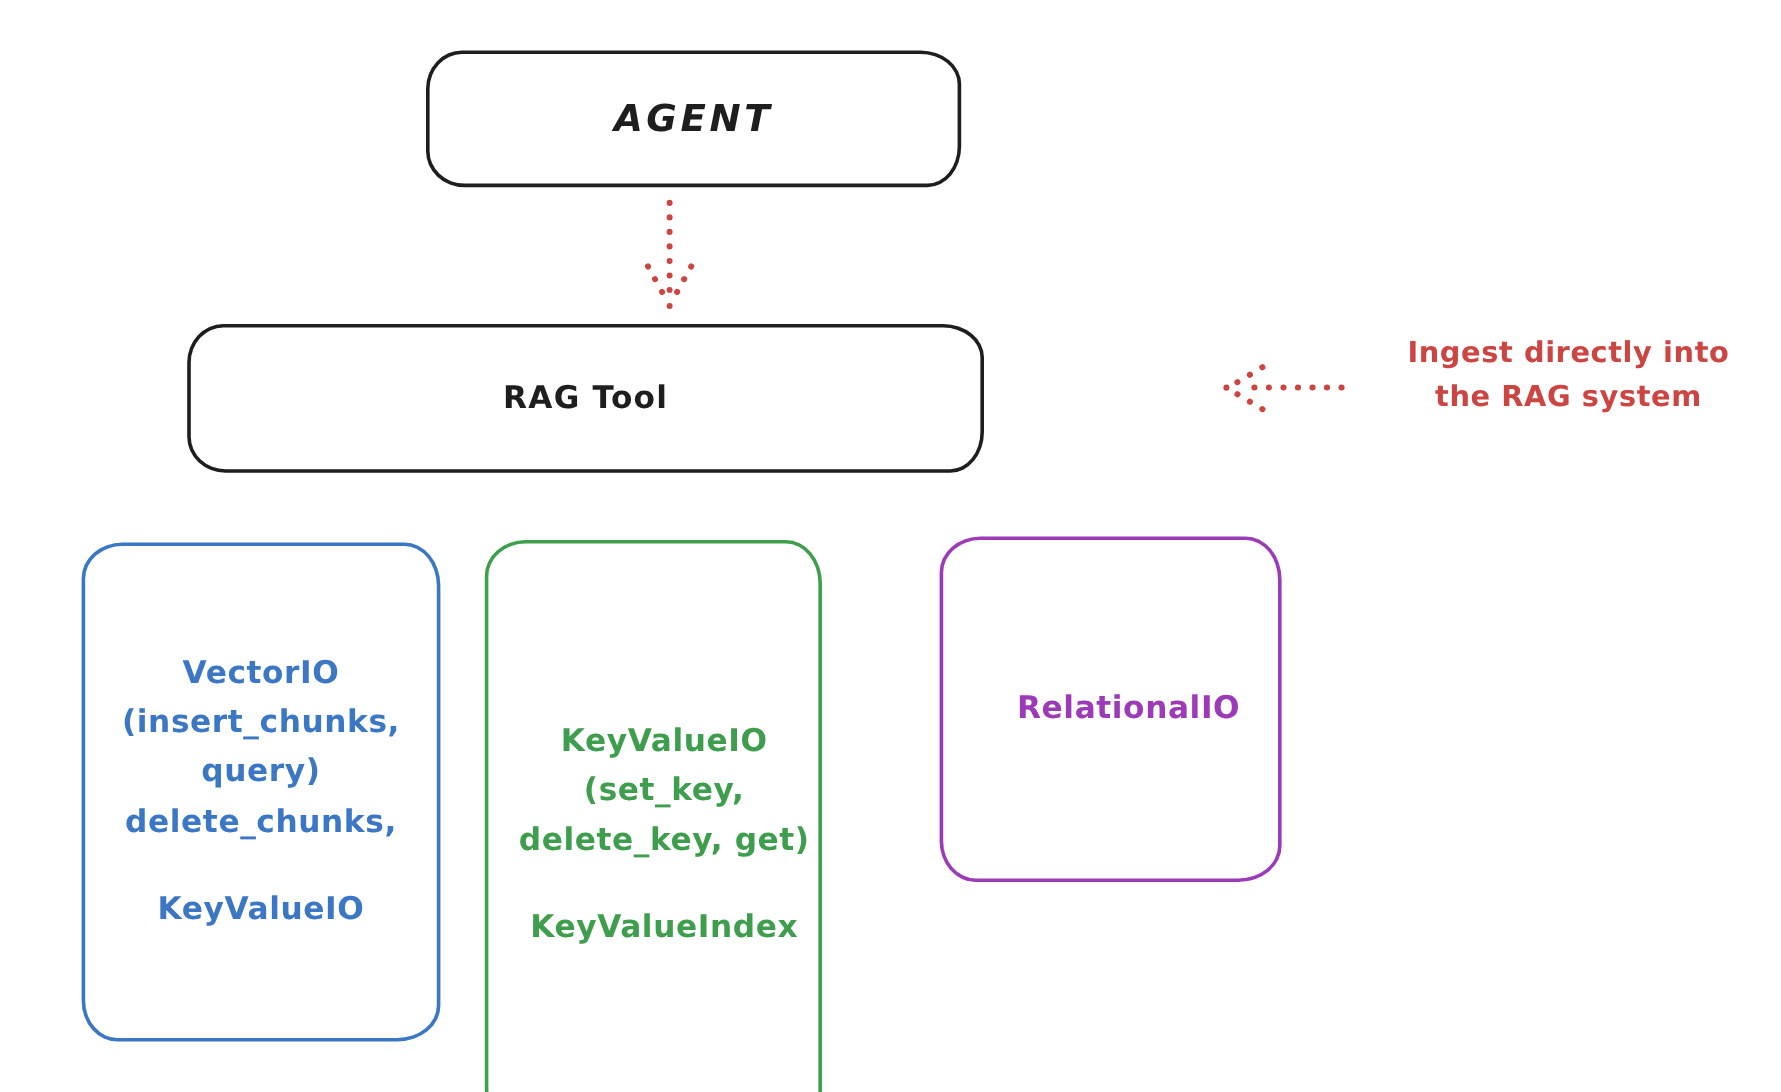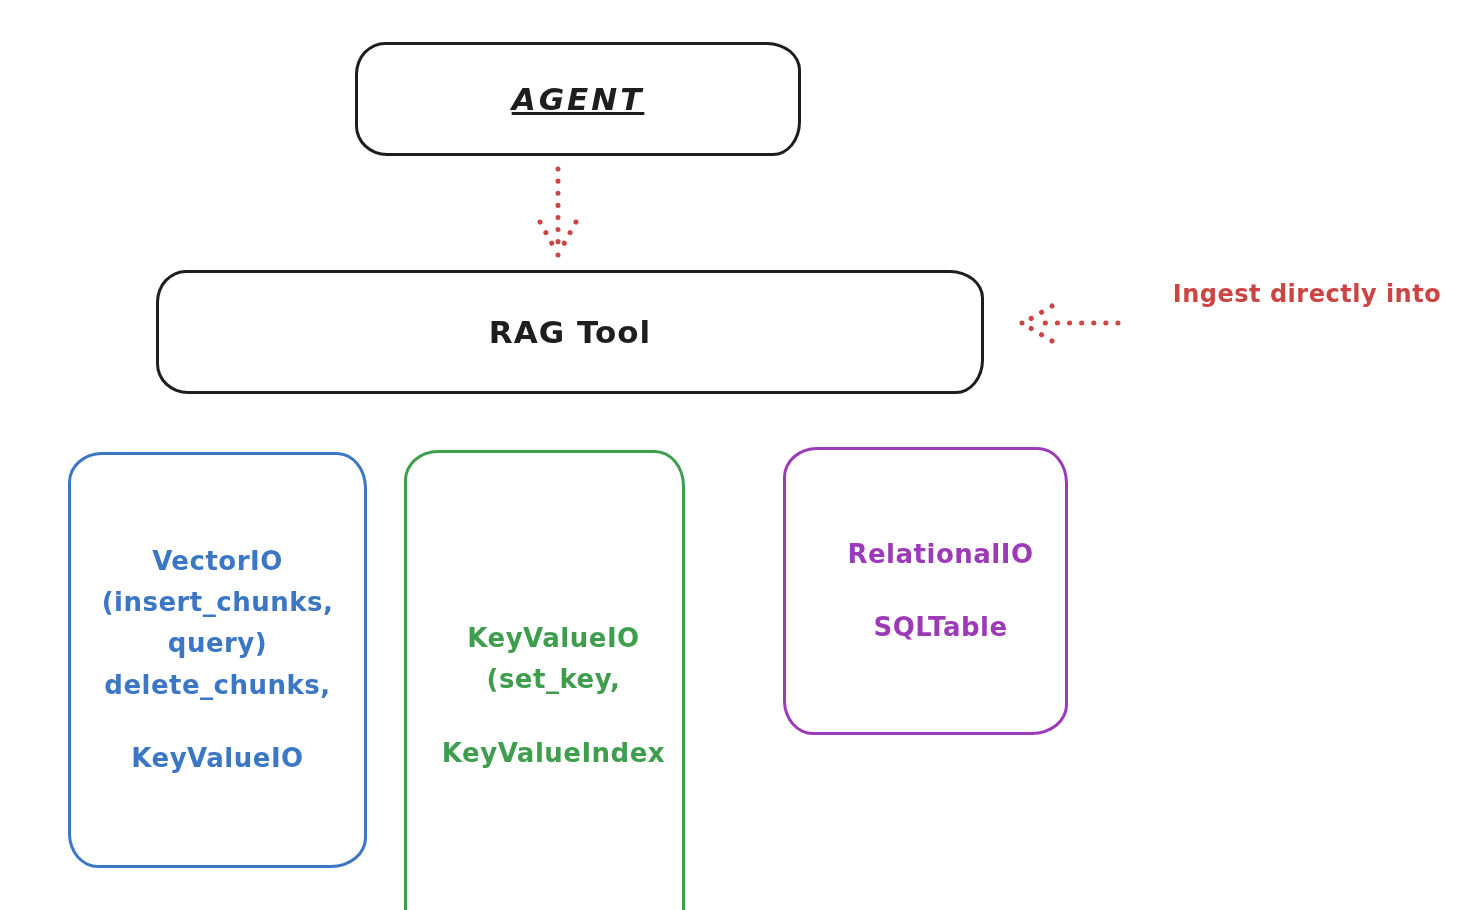--- a/index.html
+++ b/index.html
@@ -26,25 +26,24 @@
   }
   .ink-box {
     border: 3.5px solid #1e1e1e;
     border-radius: 30px 34px 28px 32px / 32px 28px 34px 30px;
     color: #1e1e1e;
   }
   .agent-box {
     left: 355px; top: 42px; width: 446px; height: 114px;
     font-size: 31px; font-weight: 700; letter-spacing: 3px;
     font-style: italic;
-    text-decoration: underline;
   }
   .ragtool-box {
-    left: 156px; top: 270px; width: 828px; height: 124px;
-    font-size: 31px; font-weight: 600; letter-spacing: 1px;
+    left: 156px; top: 270px; width: 664px; height: 124px;
+    font-size: 26px; font-weight: 600; letter-spacing: 1px;
   }
   .backend-box {
     border-width: 3.5px;
     border-style: solid;
     border-radius: 34px 30px 36px 30px / 30px 36px 30px 34px;
     font-size: 26px;
     font-weight: 600;
     line-height: 1.58;
     letter-spacing: 0.5px;
   }
@@ -100,40 +99,41 @@
     <g>
       <path d="M1118 323 L1034 323"></path>
       <path d="M1052 306 L1027 321"></path>
       <path d="M1052 341 L1027 326"></path>
       <path d="M1022 323 L1022 323.2"></path>
     </g>
   </svg>
 
   <div class="annotation" style="color: rgb(204, 69, 66);">
     <div>Ingest directly into</div>
+    <div>the RAG system</div>
   </div>
 
   <div class="box backend-box backend-blue" style="border-color: rgb(59, 119, 196);">
     <div class="inner" style="color: rgb(59, 119, 196);">
       <div>VectorIO</div>
       <div>(insert_chunks,</div>
       <div>query)</div>
       <div>delete_chunks,</div>
       <div class="backend-subtitle">KeyValueIO</div>
     </div>
   </div>
 
   <div class="box backend-box backend-green" style="border-color: rgb(63, 158, 77);">
     <div class="inner" style="color: rgb(63, 158, 77);">
       <div>KeyValueIO</div>
       <div>(set_key,</div>
+      <div>delete_key, get)</div>
       <div class="backend-subtitle">KeyValueIndex</div>
     </div>
   </div>
 
   <div class="box backend-box backend-purple" style="border-color: rgb(156, 58, 184);">
     <div class="inner" style="color: rgb(156, 58, 184);">
       <div>RelationalIO</div>
-      <div class="backend-subtitle">SQLTable</div>
     </div>
   </div>
 
 </div>
 
 </body></html>

